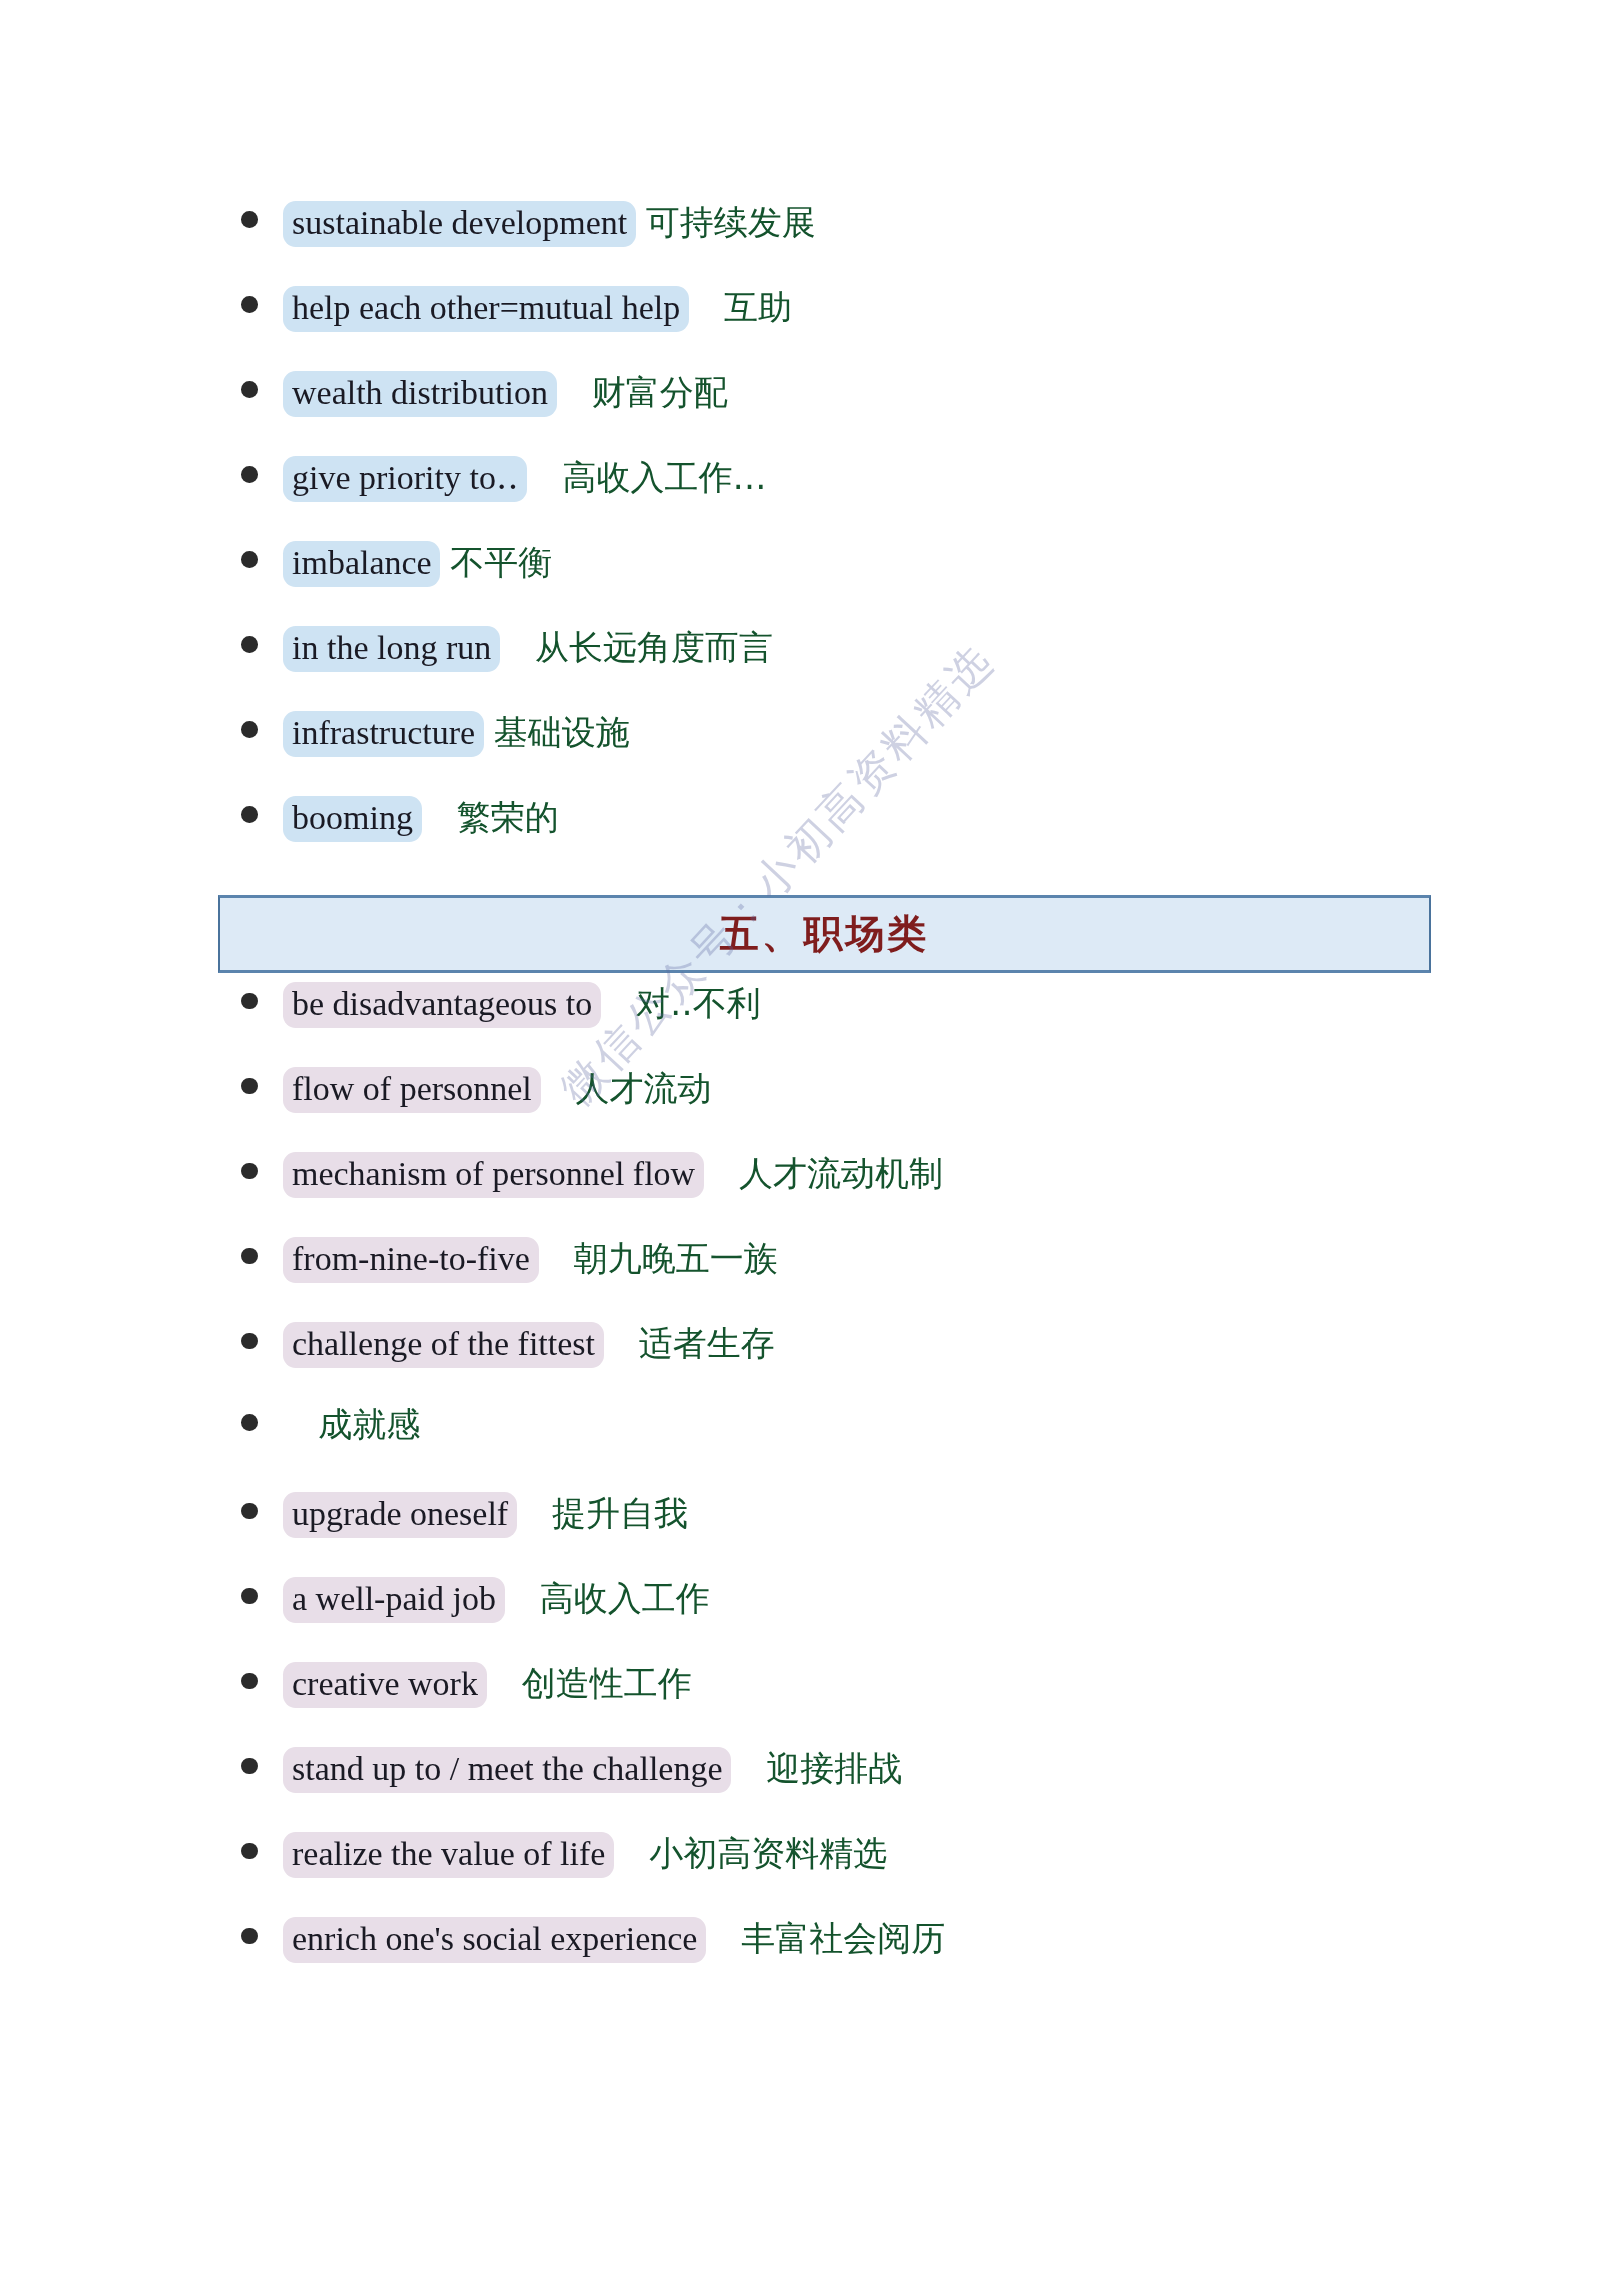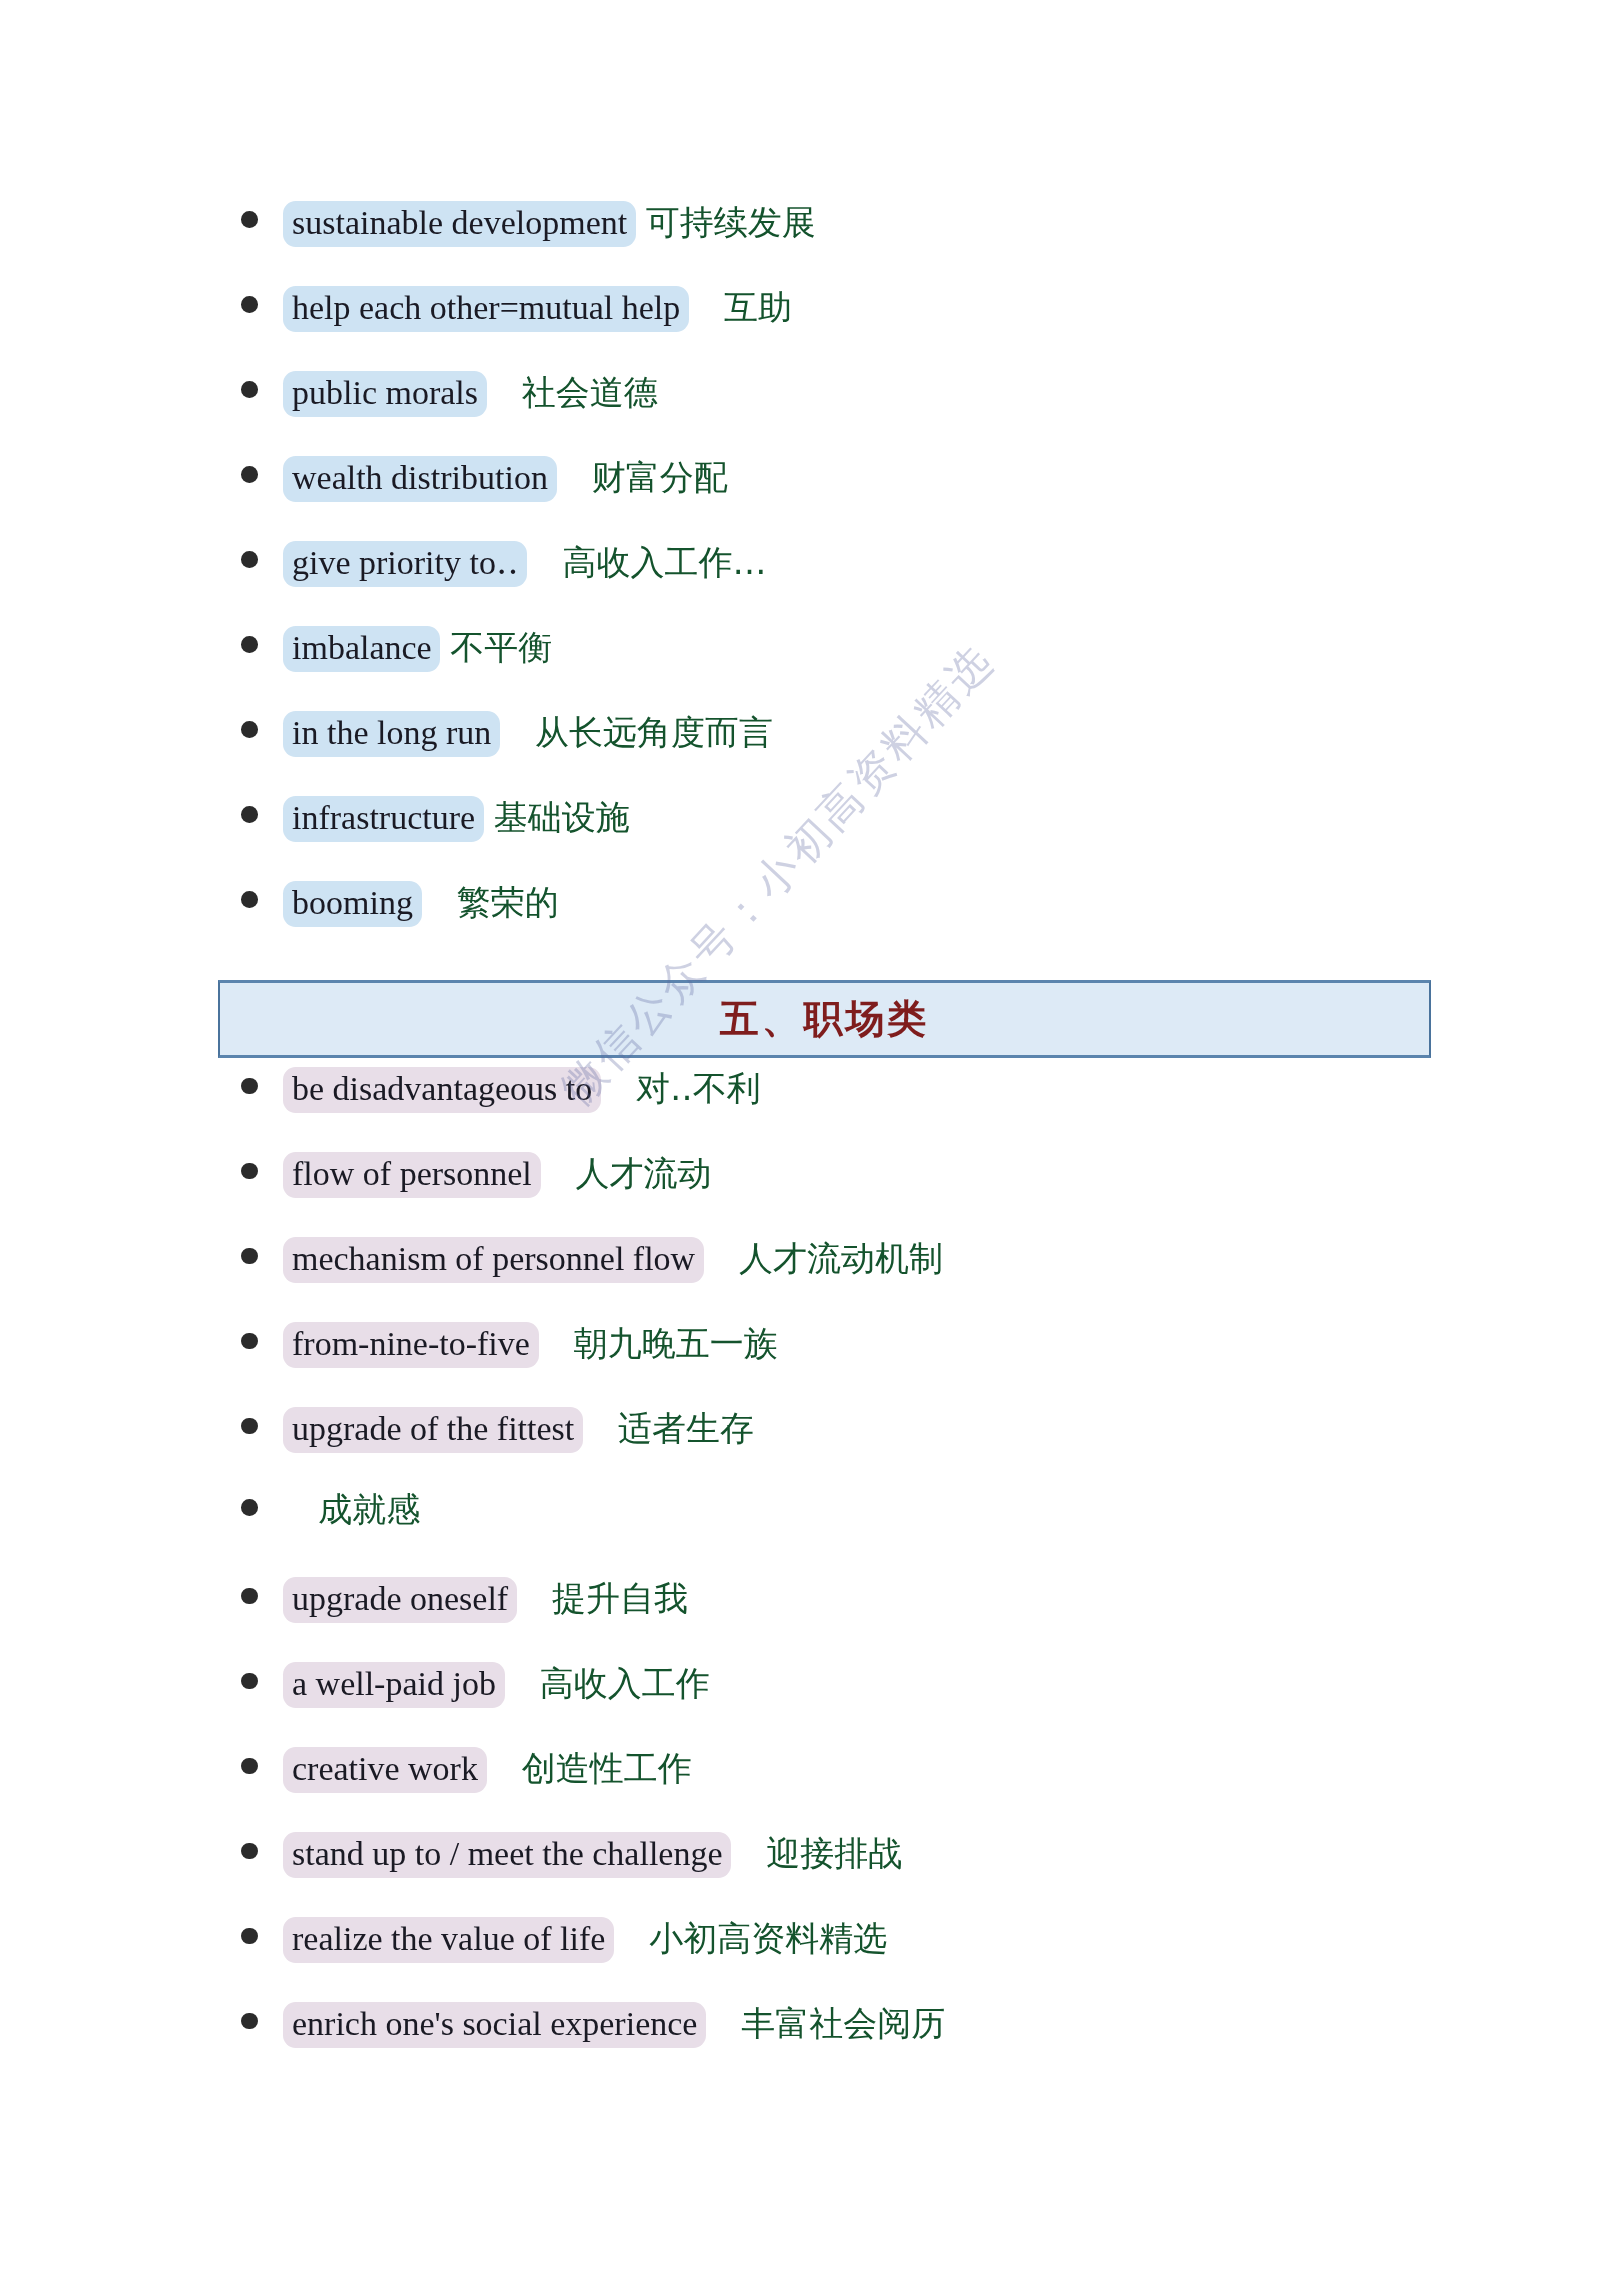--- a/index.html
+++ b/index.html
@@ -137,25 +137,20 @@
           <span class="phrase hl-blue">sustainable development</span>
           <span class="meaning">可持续发展</span>
         </li>
         <li class="item">
           <span class="bullet"></span>
           <span class="phrase hl-blue">help each other=mutual help</span>
           <span class="meaning gap">互助</span>
         </li>
         <li class="item">
           <span class="bullet"></span>
-          <span class="phrase hl-blue">public morals</span>
-          <span class="meaning gap">社会道德</span>
-        </li>
-        <li class="item">
-          <span class="bullet"></span>
           <span class="phrase hl-blue">wealth distribution</span>
           <span class="meaning gap">财富分配</span>
         </li>
         <li class="item">
           <span class="bullet"></span>
           <span class="phrase hl-blue">give priority to‥</span>
           <span class="meaning gap">高收入工作…</span>
         </li>
         <li class="item">
           <span class="bullet"></span>
@@ -197,21 +192,21 @@
           <span class="phrase hl-purple">mechanism of personnel flow</span>
           <span class="meaning gap">人才流动机制</span>
         </li>
         <li class="item">
           <span class="bullet"></span>
           <span class="phrase hl-purple">from-nine-to-five</span>
           <span class="meaning gap">朝九晚五一族</span>
         </li>
         <li class="item">
           <span class="bullet"></span>
-          <span class="phrase hl-purple">upgrade of the fittest</span>
+          <span class="phrase hl-purple">challenge of the fittest</span>
           <span class="meaning gap">适者生存</span>
         </li>
         <li class="item">
           <span class="bullet"></span>
           <span class="meaning gap">成就感</span>
         </li>
         <li class="item">
           <span class="bullet"></span>
           <span class="phrase hl-purple">upgrade oneself</span>
           <span class="meaning gap">提升自我</span>

